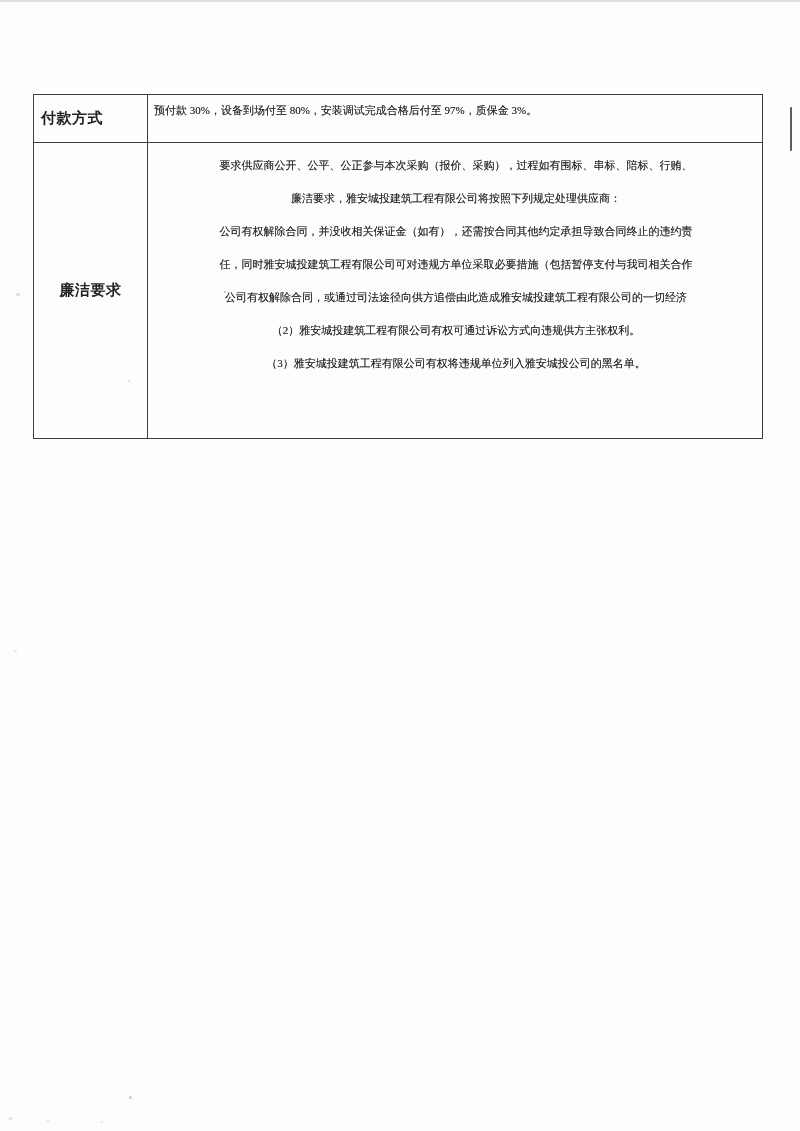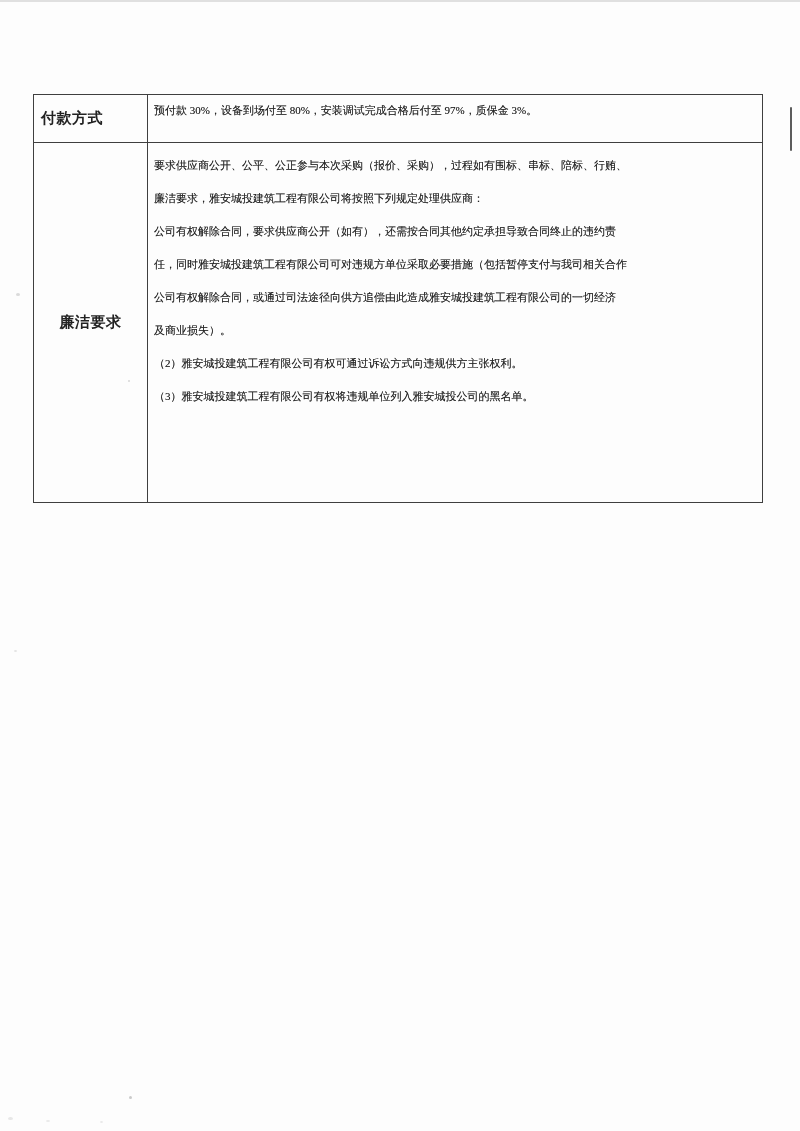--- a/index.html
+++ b/index.html
@@ -21,21 +21,21 @@
     left: 0; top: 0;
     width: 800px; height: 2px;
     background: rgba(150,150,150,0.28);
   }
   
   .doc-table {
     position: absolute;
     left: 33px;
     top: 94px;
     width: 730px;
-    height: 409px;
+    height: 345px;
     border: 1px solid #3f3f3f;
     display: grid;
     grid-template-columns: 114px 1fr;
     grid-template-rows: 48px 1fr;
     background: transparent;
     box-sizing: border-box;
   }
   .cell {
     box-sizing: border-box;
   }
@@ -55,20 +55,21 @@
   }
   .label-center {
     justify-content: center;
   }
   .content-cell {
     padding: 4px 4px 0 6px;
     font-size: 11px;
   }
   .content-cell.tall {
     padding-top: 6px;
+    text-align: center;
   }
   .line {
     line-height: 33px;
     white-space: nowrap;
     letter-spacing: 0px;
     color: #242424;
     text-shadow: 0 0 0.4px rgba(40,40,40,0.55);
   }
   .content-cell:not(.tall) .line {
     line-height: 22px;
@@ -108,24 +109,23 @@
 
   <div class="cell label-cell label-left b-right b-bottom">付款方式</div>
   <div class="cell content-cell b-bottom">
     <div class="line">预付款 30%，设备到场付至 80%，安装调试完成合格后付至 97%，质保金 3%。</div>
   </div>
 
   <div class="cell label-cell label-center b-right">廉洁要求</div>
   <div class="cell content-cell tall">
     <div class="line">要求供应商公开、公平、公正参与本次采购（报价、采购），过程如有围标、串标、陪标、行贿、</div>
     <div class="line">廉洁要求，雅安城投建筑工程有限公司将按照下列规定处理供应商：</div>
-    <div class="line">公司有权解除合同，要求供应商公开（如有），还需按合同其他约定承担导致合同终止的违约责</div>
+    <div class="line">公司有权解除合同，并没收相关保证金（如有），还需按合同其他约定承担导致合同终止的违约责</div>
     <div class="line">任，同时雅安城投建筑工程有限公司可对违规方单位采取必要措施（包括暂停支付与我司相关合作</div>
     <div class="line">公司有权解除合同，或通过司法途径向供方追偿由此造成雅安城投建筑工程有限公司的一切经济</div>
-    <div class="line">及商业损失）。</div>
     <div class="line">（2）雅安城投建筑工程有限公司有权可通过诉讼方式向违规供方主张权利。</div>
     <div class="line">（3）雅安城投建筑工程有限公司有权将违规单位列入雅安城投公司的黑名单。</div>
   </div>
 
 </div>
 
 <div class="scan-streak"></div>
 <div class="speck s1"></div>
 <div class="speck s2"></div>
 <div class="speck s3"></div>

